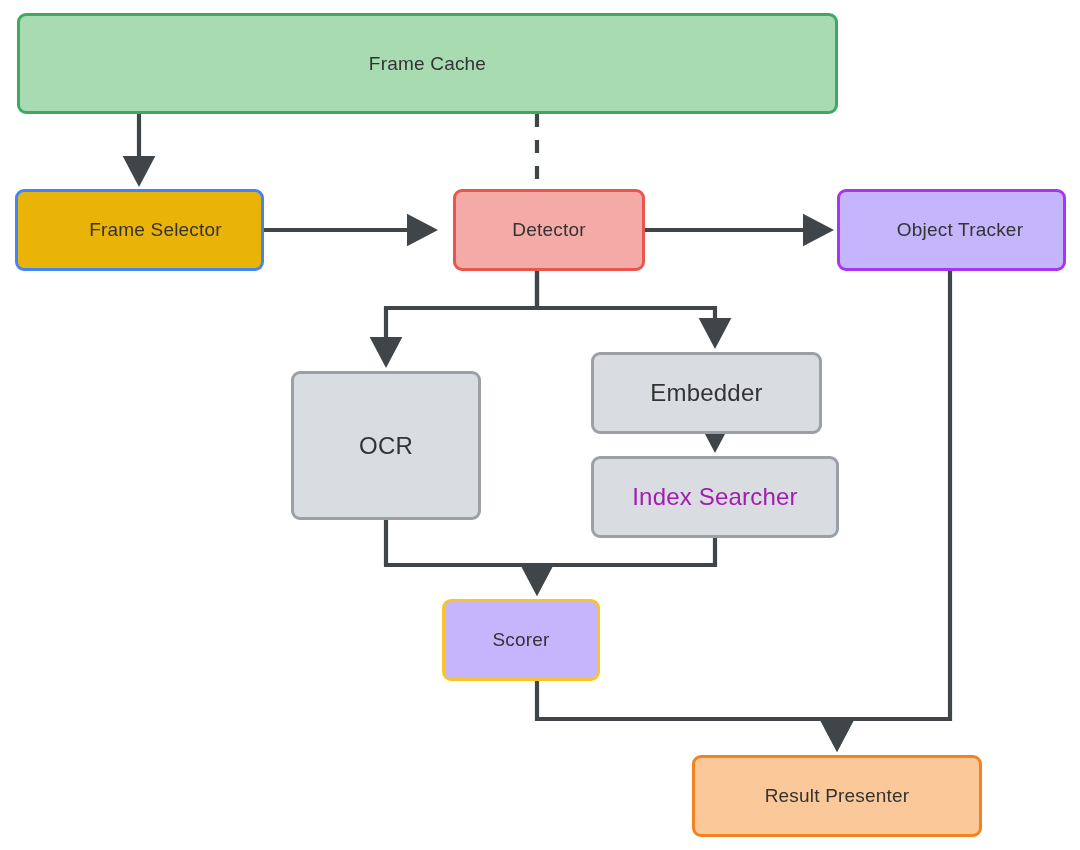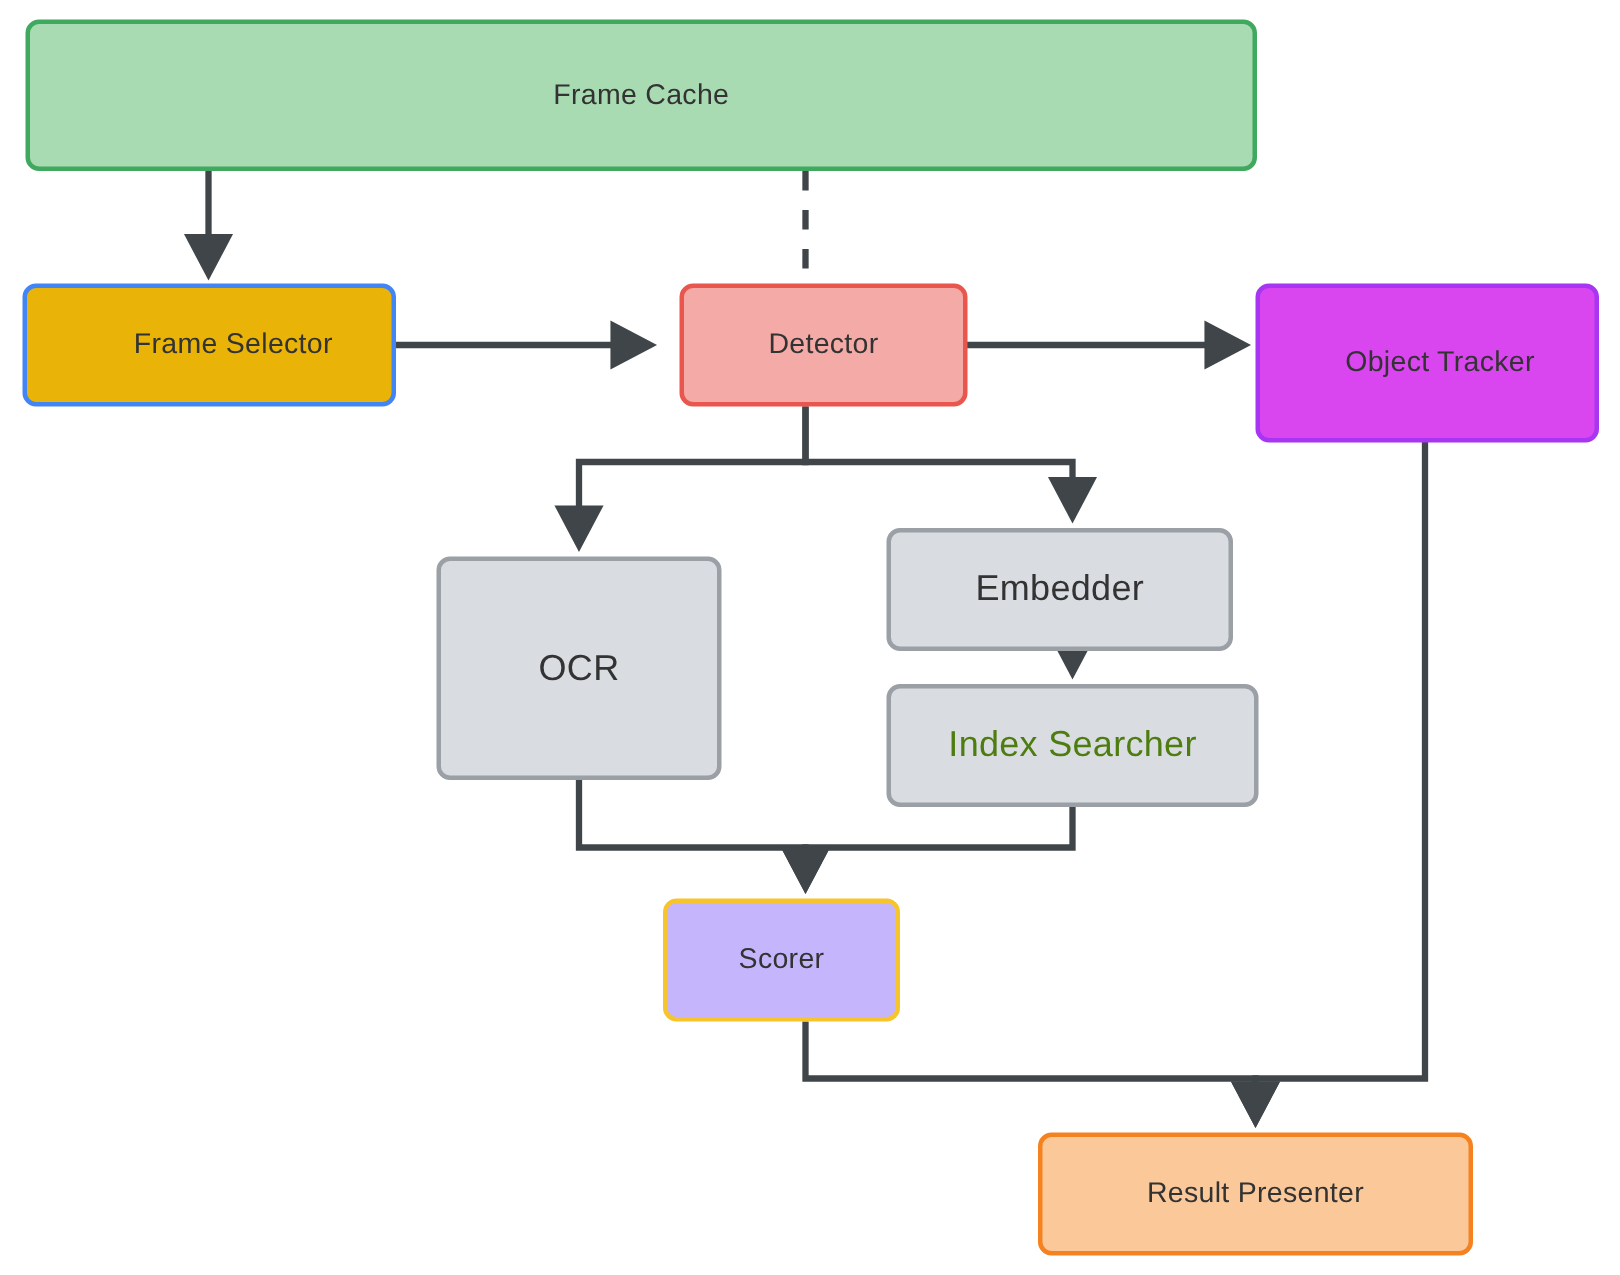--- a/index.html
+++ b/index.html
@@ -97,33 +97,33 @@
   </div>
 
   <div class="node" style="left: 15px; top: 189px; width: 249px; height: 82px; background: #eab308; border-color: rgb(66, 133, 244); color: rgb(51, 51, 51); padding-left: 32px;">
     <span>Frame Selector</span>
   </div>
 
   <div class="node" style="left: 441px; top: 189px; width: 192px; height: 82px; background: rgb(244, 170, 166); border-color: rgb(232, 86, 77); color: rgb(51, 51, 51); margin-left: 12px;">
     <span>Detector</span>
   </div>
 
-  <div class="node" style="left: 837px; top: 189px; width: 229px; height: 106px; background: #d946ef; border-color: rgb(167, 53, 242); color: rgb(51, 51, 51); padding-left: 17px;">
+  <div class="node" style="left: 837px; top: 189px; width: 229px; height: 82px; background: #c4b5fd; border-color: rgb(167, 53, 242); color: rgb(51, 51, 51); padding-left: 17px;">
     <span>Object Tracker</span>
   </div>
 
   <div class="node small-label" style="left: 291px; top: 371px; width: 190px; height: 149px; background: rgb(217, 220, 224); border-color: rgb(154, 160, 166); color: rgb(51, 51, 51);">
     <span>OCR</span>
   </div>
 
   <div class="node small-label" style="left: 591px; top: 352px; width: 231px; height: 82px; background: rgb(217, 220, 224); border-color: rgb(154, 160, 166); color: rgb(51, 51, 51);">
     <span>Embedder</span>
   </div>
 
-  <div class="node small-label" style="left: 591px; top: 456px; width: 248px; height: 82px; background: rgb(217, 220, 224); border-color: rgb(154, 160, 166); color: #4d7c0f;">
+  <div class="node small-label" style="left: 591px; top: 456px; width: 248px; height: 82px; background: rgb(217, 220, 224); border-color: rgb(154, 160, 166); color: #a21caf;">
     <span>Index Searcher</span>
   </div>
 
   <div class="node" style="left: 442px; top: 599px; width: 158px; height: 82px; background: #c4b5fd; border-color: rgb(247, 197, 43); color: rgb(51, 51, 51);">
     <span>Scorer</span>
   </div>
 
   <div class="node" style="left: 692px; top: 755px; width: 290px; height: 82px; background: rgb(251, 200, 154); border-color: rgb(245, 130, 32); color: rgb(51, 51, 51);">
     <span>Result Presenter</span>
   </div>

